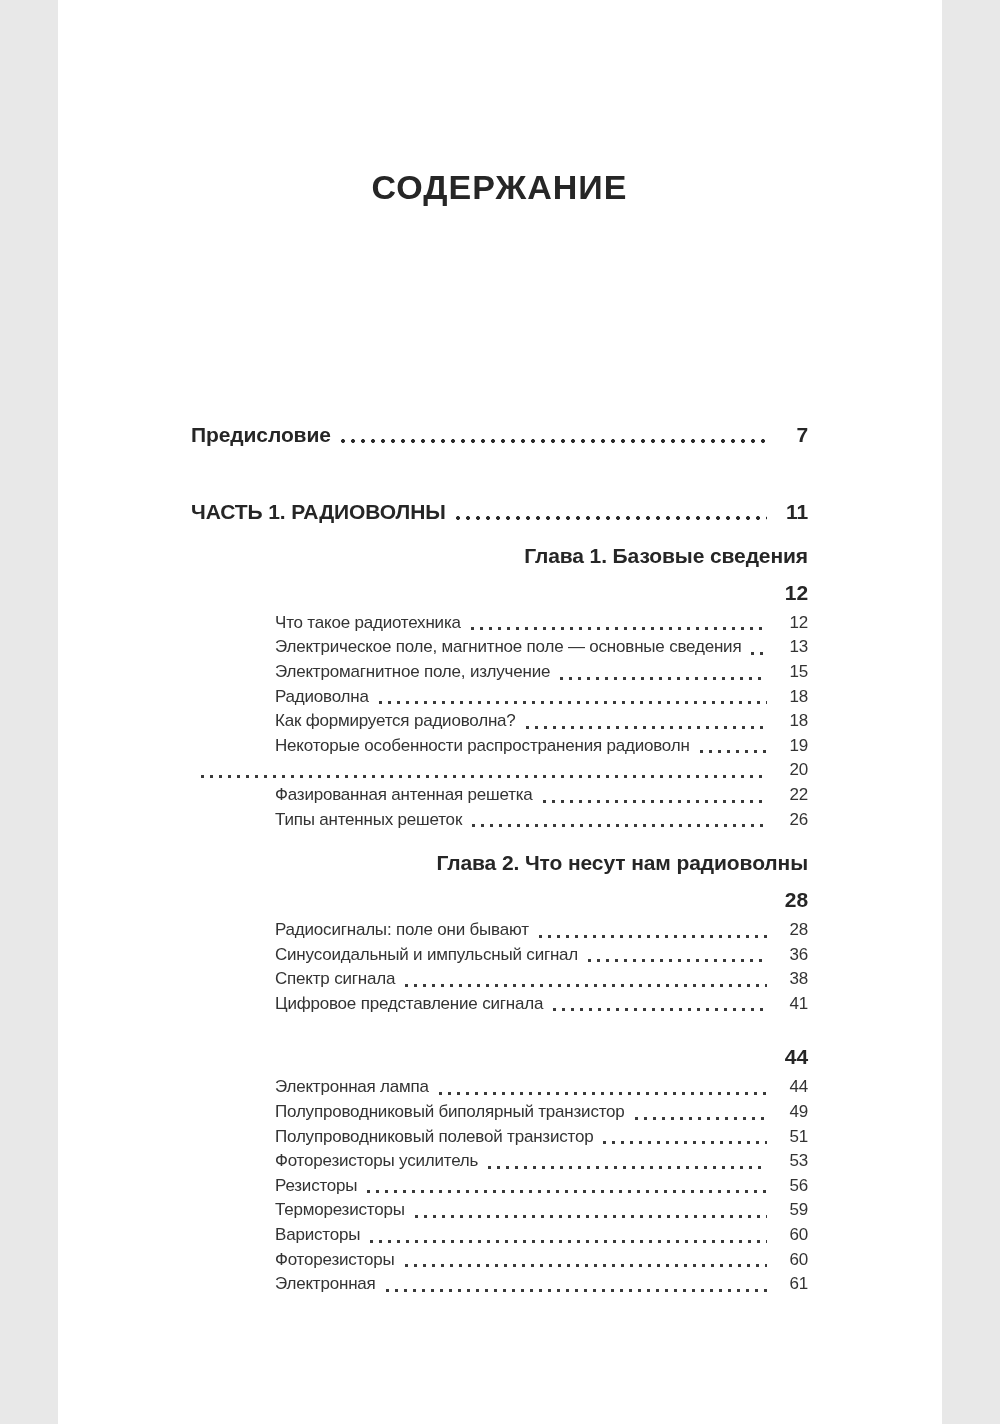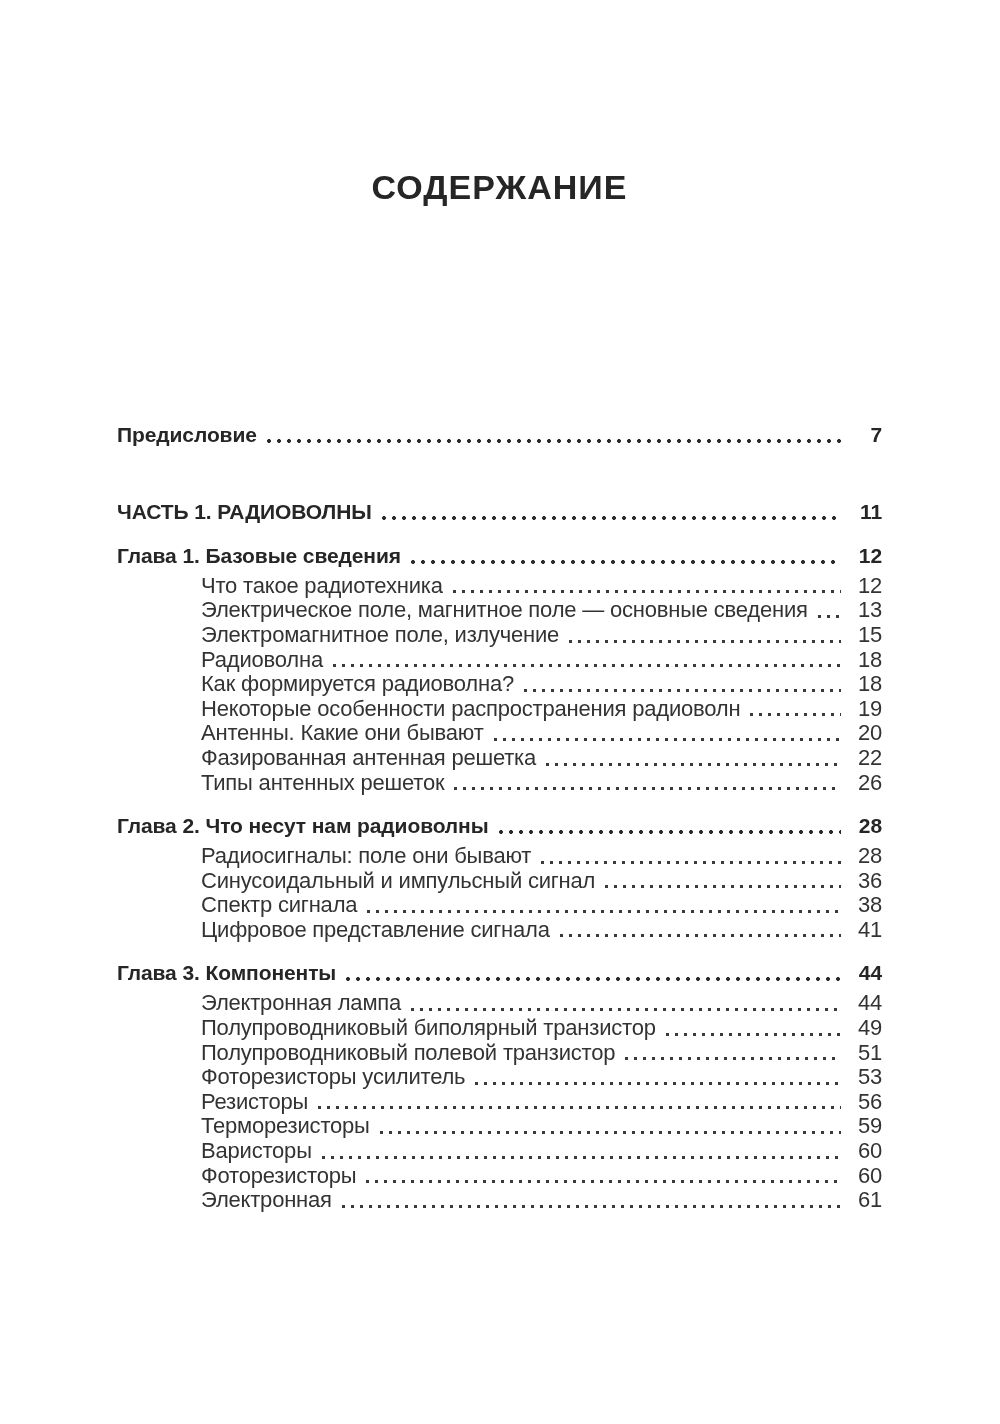--- a/index.html
+++ b/index.html
@@ -2,47 +2,47 @@
 <html lang="ru"><head>
 <meta charset="utf-8">
 <style>
   html, body {
     margin: 0;
     padding: 0;
     background: #e8e8e8;
   }
   .page {
     position: relative;
-    width: 1000px;
+    width: 884px;
     height: 1424px;
     margin: 0 auto;
     background: #ffffff;
     box-sizing: border-box;
     padding: 142px 118px 0 117px;
     font-family: "Liberation Sans", "DejaVu Sans", sans-serif;
     color: #2b2b2b;
     overflow: hidden;
   }
   .page-title {
     text-align: center;
     font-size: 34px;
     font-weight: 700;
     letter-spacing: 1px;
     line-height: 44px;
     color: #262626;
   }
   .toc {
-    margin: 0;
+    margin: 16px;
     padding: 0;
   }
   .row {
     display: flex;
     align-items: flex-end;
     line-height: 24.6px;
-    font-size: 22px;
+    font-size: 17px;
     letter-spacing: -0.2px;
     color: #333333;
     white-space: nowrap;
   }
   .row .label {
     flex: 0 0 auto;
   }
   .row .leader {
     flex: 1 1 auto;
     height: 5px;
@@ -68,21 +68,21 @@
   }
   .row--lead .leader, .row--part .leader, .row--chapter .leader {
     color: #2b2b2b;
     height: 6px;
     background-image: radial-gradient(circle, currentColor 1.8px, transparent 2.2px);
     background-size: 10px 6px;
     margin-bottom: 4px;
   }
   .row--lead    { margin-top: 212px; }
   .row--part    { margin-top: 50px; }
-  .row--chapter { margin-top: 17px; margin-bottom: 5px; }
+  .row--chapter { margin-top: 17px; margin-bottom: 5px; flex-direction: column; }
   .row--item .label { padding-left: 84px; }
 </style>
 </head>
 <body>
 
 <div class="page">
   <h1 class="page-title">СОДЕРЖАНИЕ</h1>
 
   <div class="toc">
       <div class="row row--lead">
@@ -124,21 +124,20 @@
     <span class="label">Как формируется радиоволна?</span>
     <span class="leader"></span>
     <span class="page-num">18</span>
   </div>
       <div class="row row--item">
     <span class="label">Некоторые особенности распространения радиоволн</span>
     <span class="leader"></span>
     <span class="page-num">19</span>
   </div>
       <div class="row row--item">
-    <span class="label">Антенны. Какие они бывают</span>
     <span class="leader"></span>
     <span class="page-num">20</span>
   </div>
       <div class="row row--item">
     <span class="label">Фазированная антенная решетка</span>
     <span class="leader"></span>
     <span class="page-num">22</span>
   </div>
       <div class="row row--item">
     <span class="label">Типы антенных решеток</span>
@@ -164,21 +163,20 @@
     <span class="label">Спектр сигнала</span>
     <span class="leader"></span>
     <span class="page-num">38</span>
   </div>
       <div class="row row--item">
     <span class="label">Цифровое представление сигнала</span>
     <span class="leader"></span>
     <span class="page-num">41</span>
   </div>
       <div class="row row--chapter">
-    <span class="label">Глава 3. Компоненты</span>
     <span class="leader"></span>
     <span class="page-num">44</span>
   </div>
       <div class="row row--item">
     <span class="label">Электронная лампа</span>
     <span class="leader"></span>
     <span class="page-num">44</span>
   </div>
       <div class="row row--item">
     <span class="label">Полупроводниковый биполярный транзистор</span>

